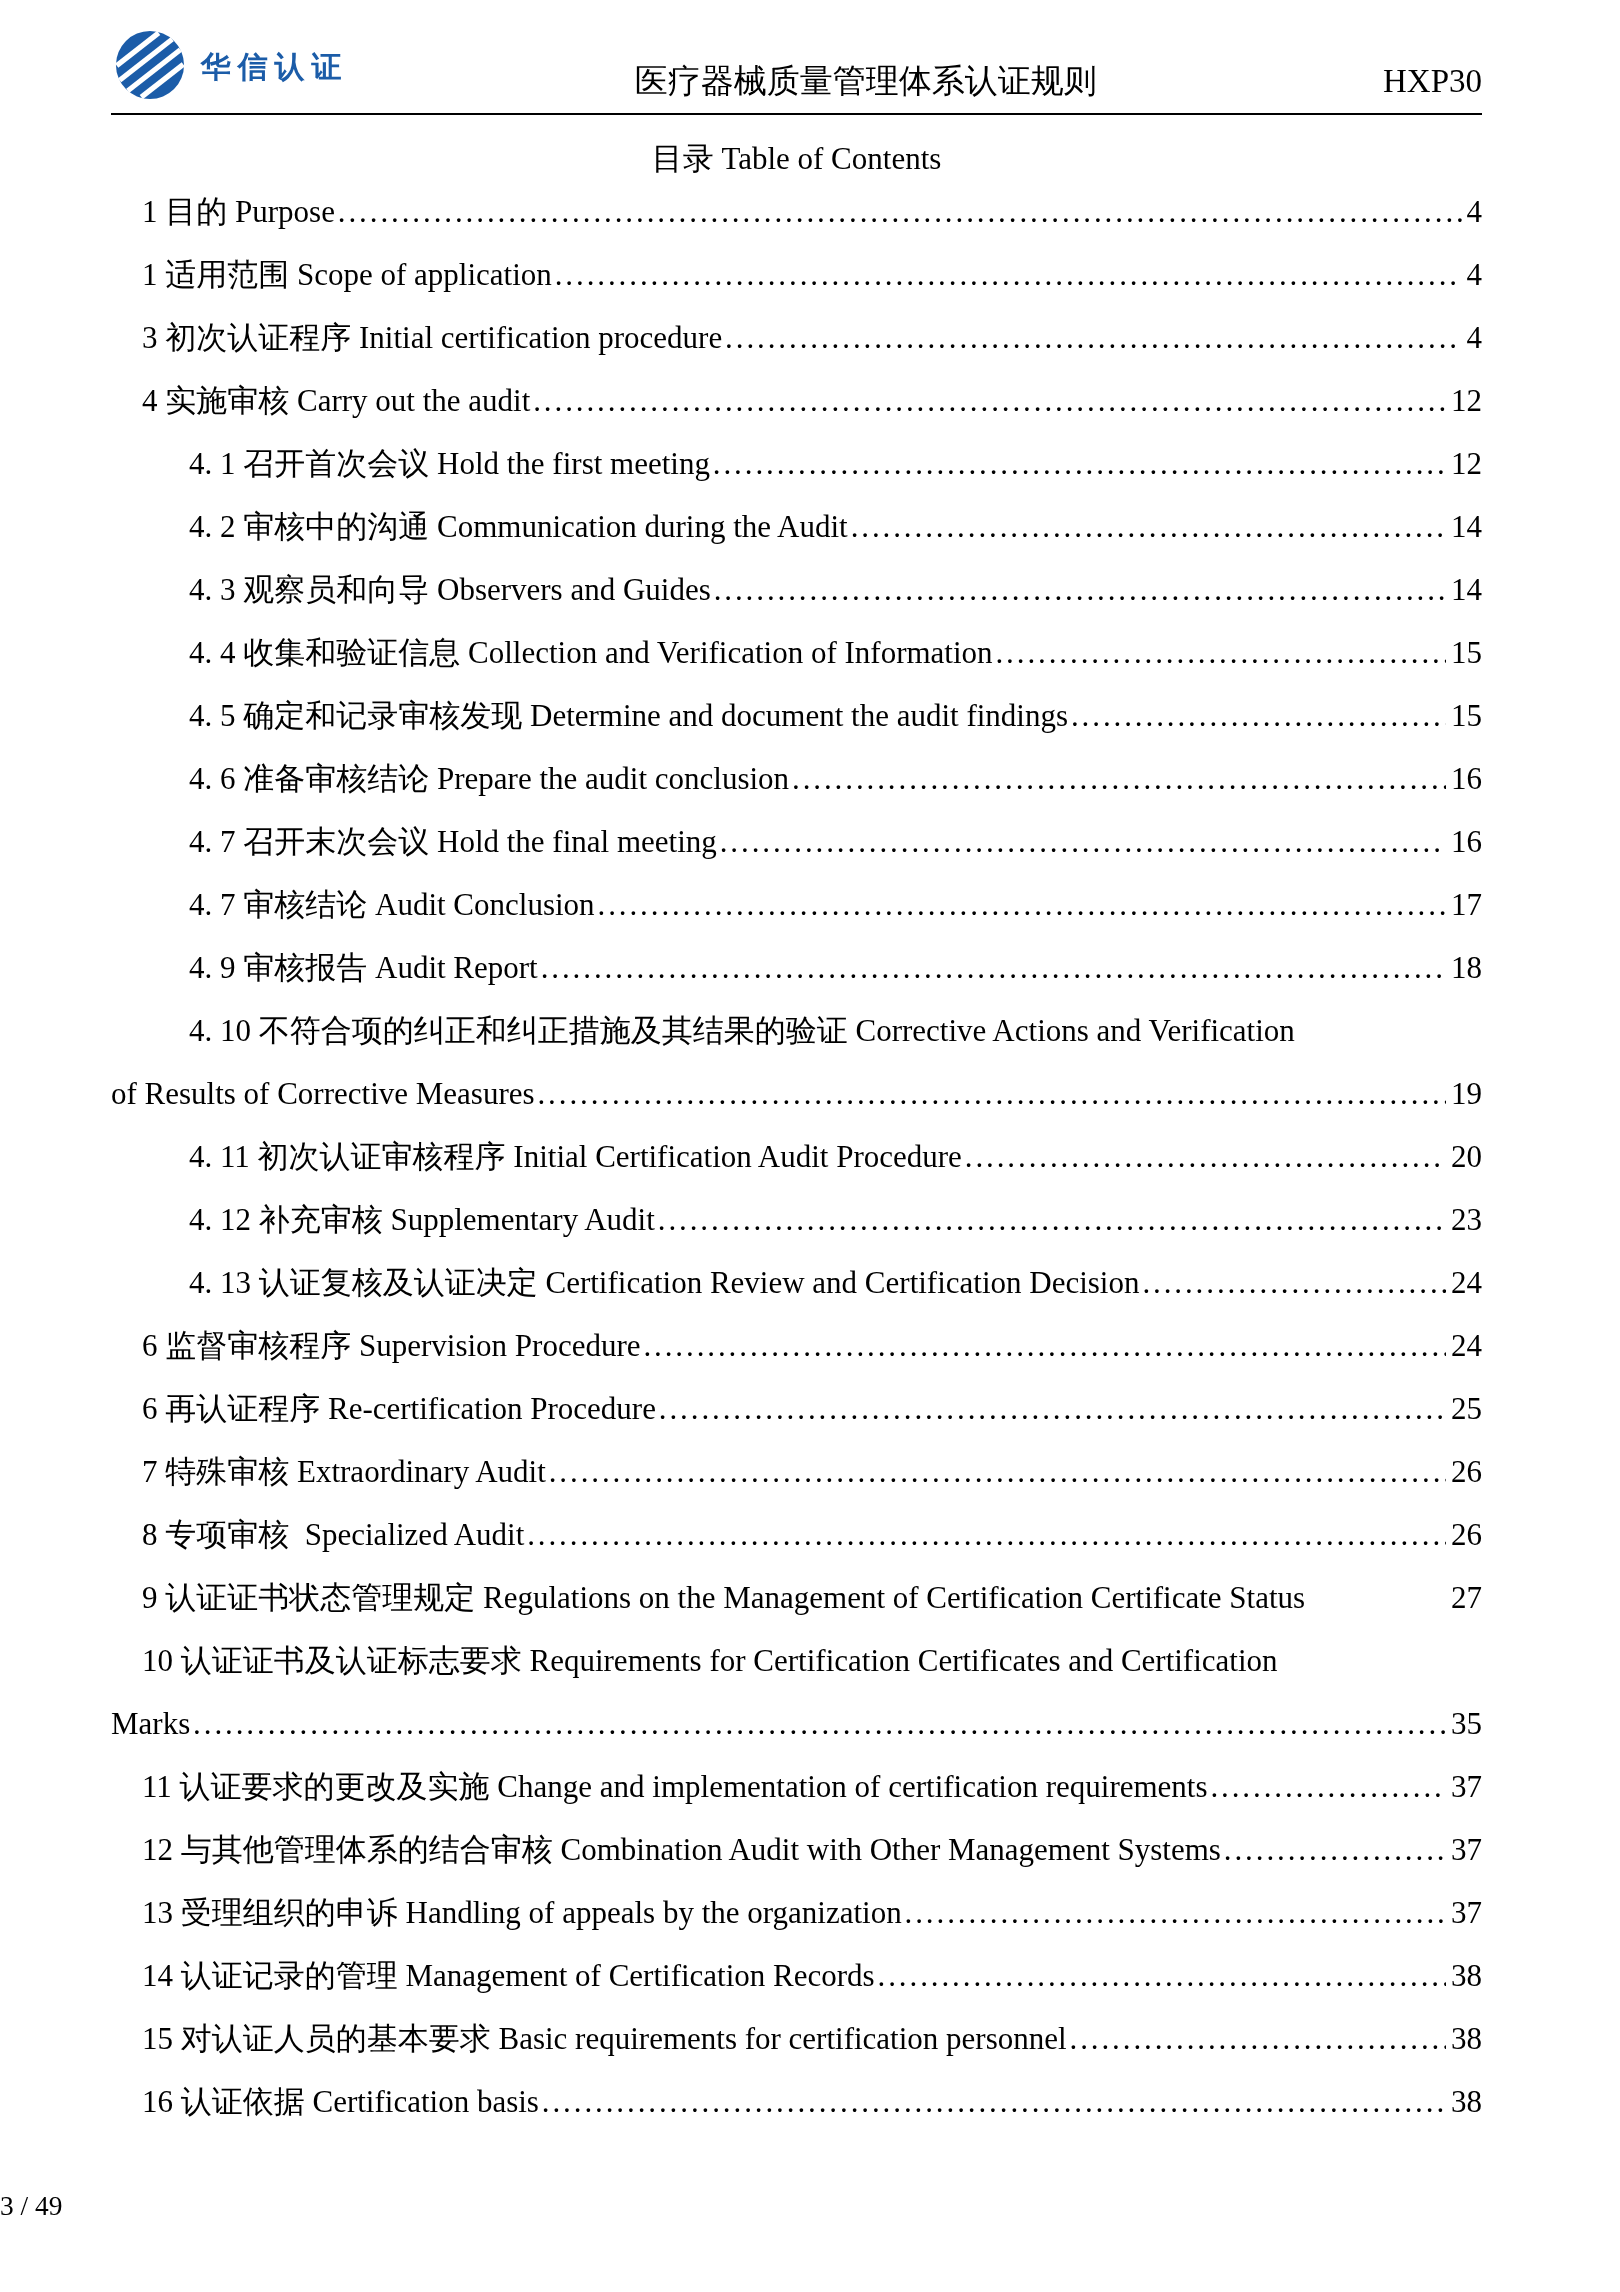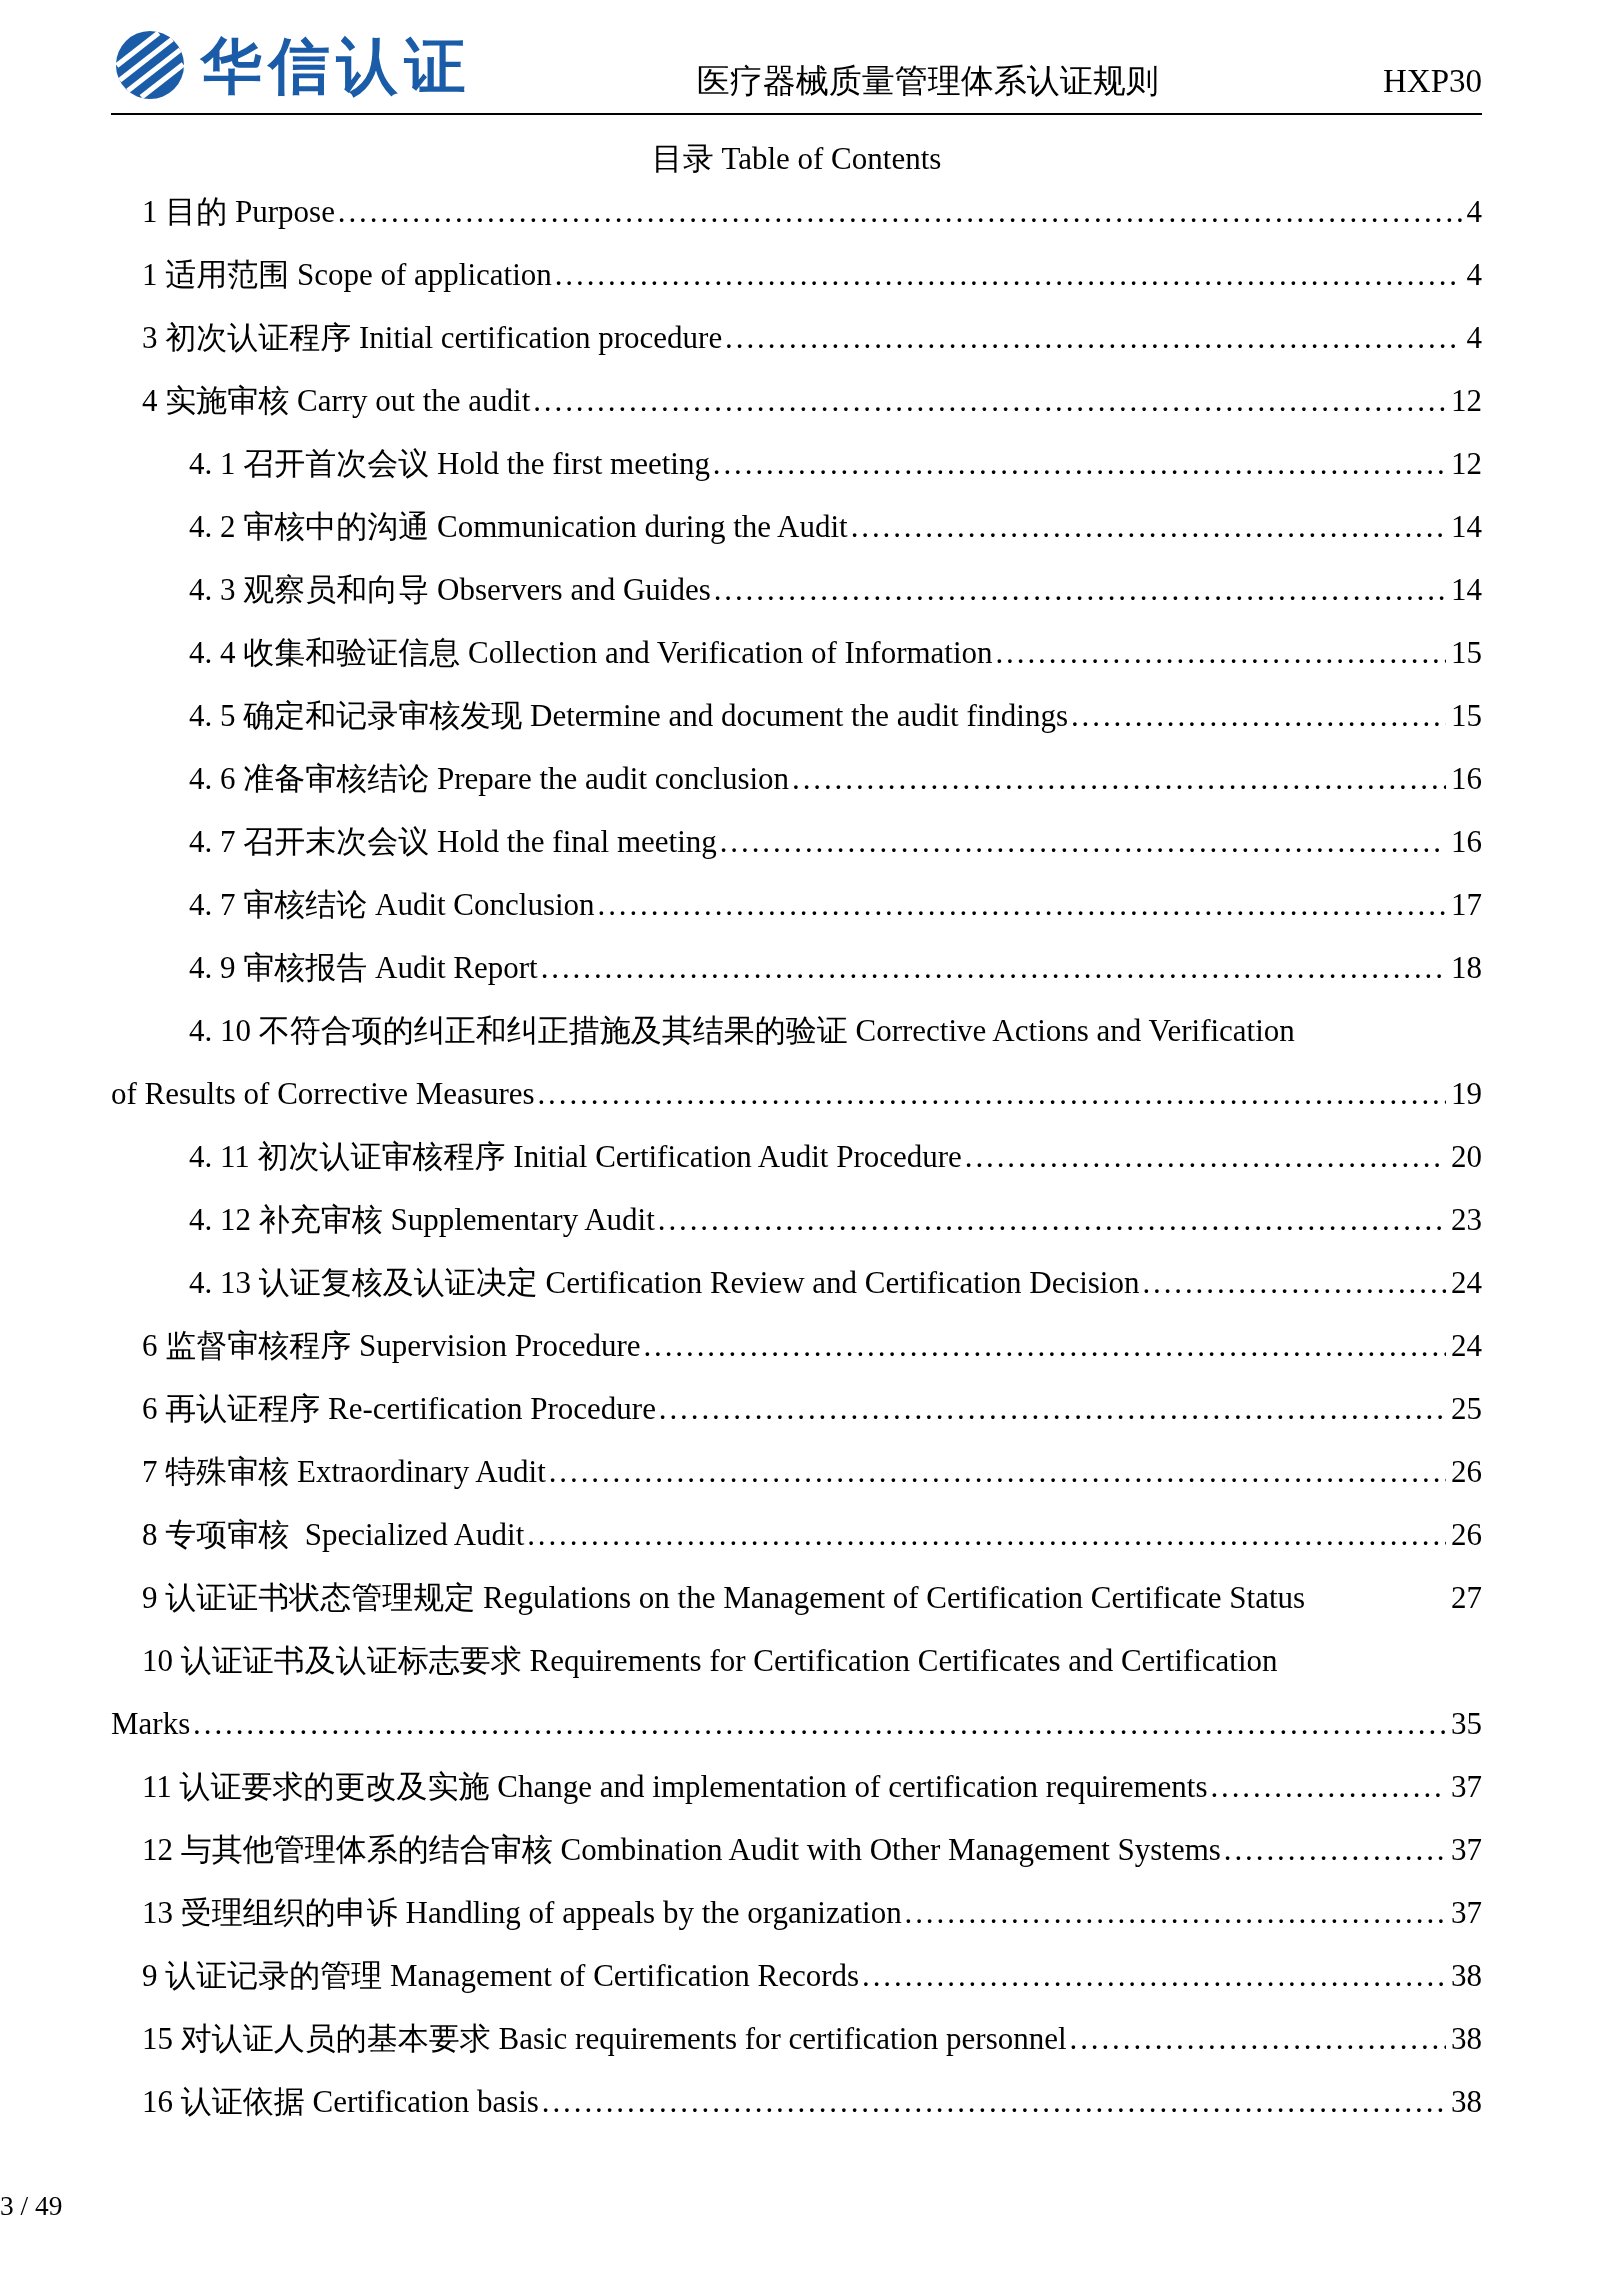--- a/index.html
+++ b/index.html
@@ -25,21 +25,21 @@
     min-height: 80px;
   }
   .logo {
     display: flex;
     align-items: center;
     gap: 11.8px;
   }
   .logo-text {
     font-family: "Liberation Sans", "DejaVu Sans", sans-serif;
     font-weight: bold;
-    font-size: 61px;
+    font-size: 30px;
     letter-spacing: 6.9px;
     color: #1b5ca8;
     line-height: 1;
     white-space: nowrap;
   }
   .doc-title {
     justify-self: center;
     font-size: 33px;
     line-height: 1.2;
     white-space: nowrap;
@@ -278,21 +278,21 @@
     <span class="toc-page">37</span>
   </div>
 
   <div class="toc-row level-1">
     <span class="toc-text">13 受理组织的申诉 Handling of appeals by the organization</span>
     <span class="toc-dots">....................................................................................................................................................................................................................................................................</span>
     <span class="toc-page">37</span>
   </div>
 
   <div class="toc-row level-1">
-    <span class="toc-text">9 认证记录的管理 Management of Certification Records</span>
+    <span class="toc-text">14 认证记录的管理 Management of Certification Records</span>
     <span class="toc-dots">....................................................................................................................................................................................................................................................................</span>
     <span class="toc-page">38</span>
   </div>
 
   <div class="toc-row level-1">
     <span class="toc-text">15 对认证人员的基本要求 Basic requirements for certification personnel</span>
     <span class="toc-dots">....................................................................................................................................................................................................................................................................</span>
     <span class="toc-page">38</span>
   </div>
 

